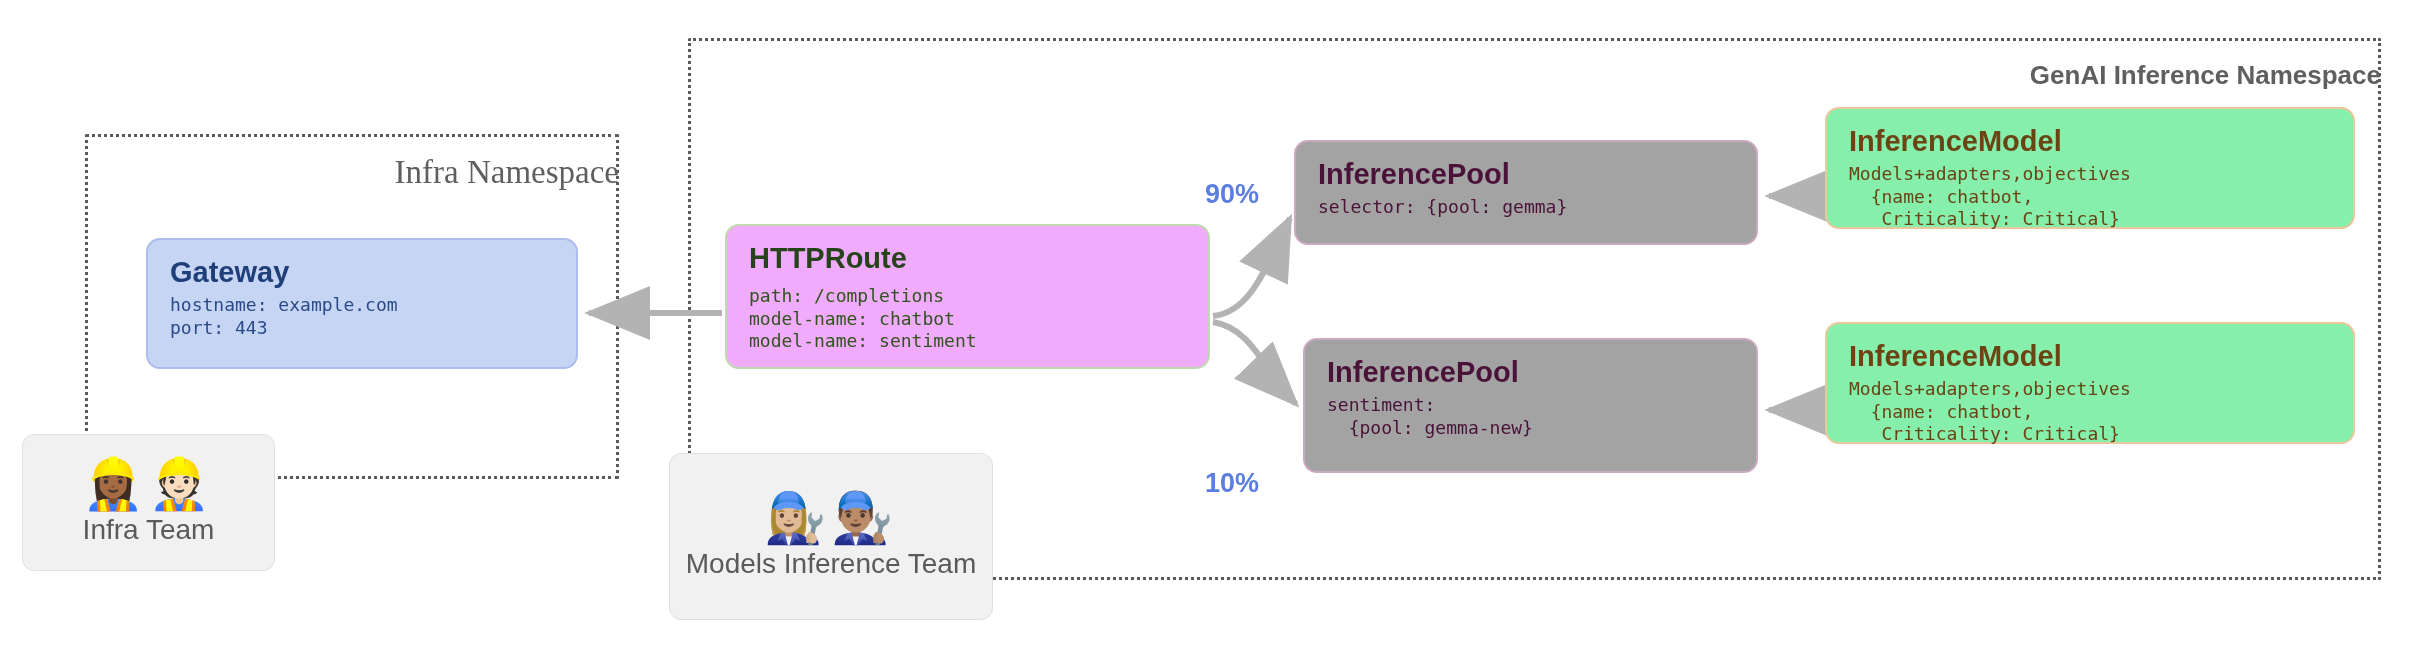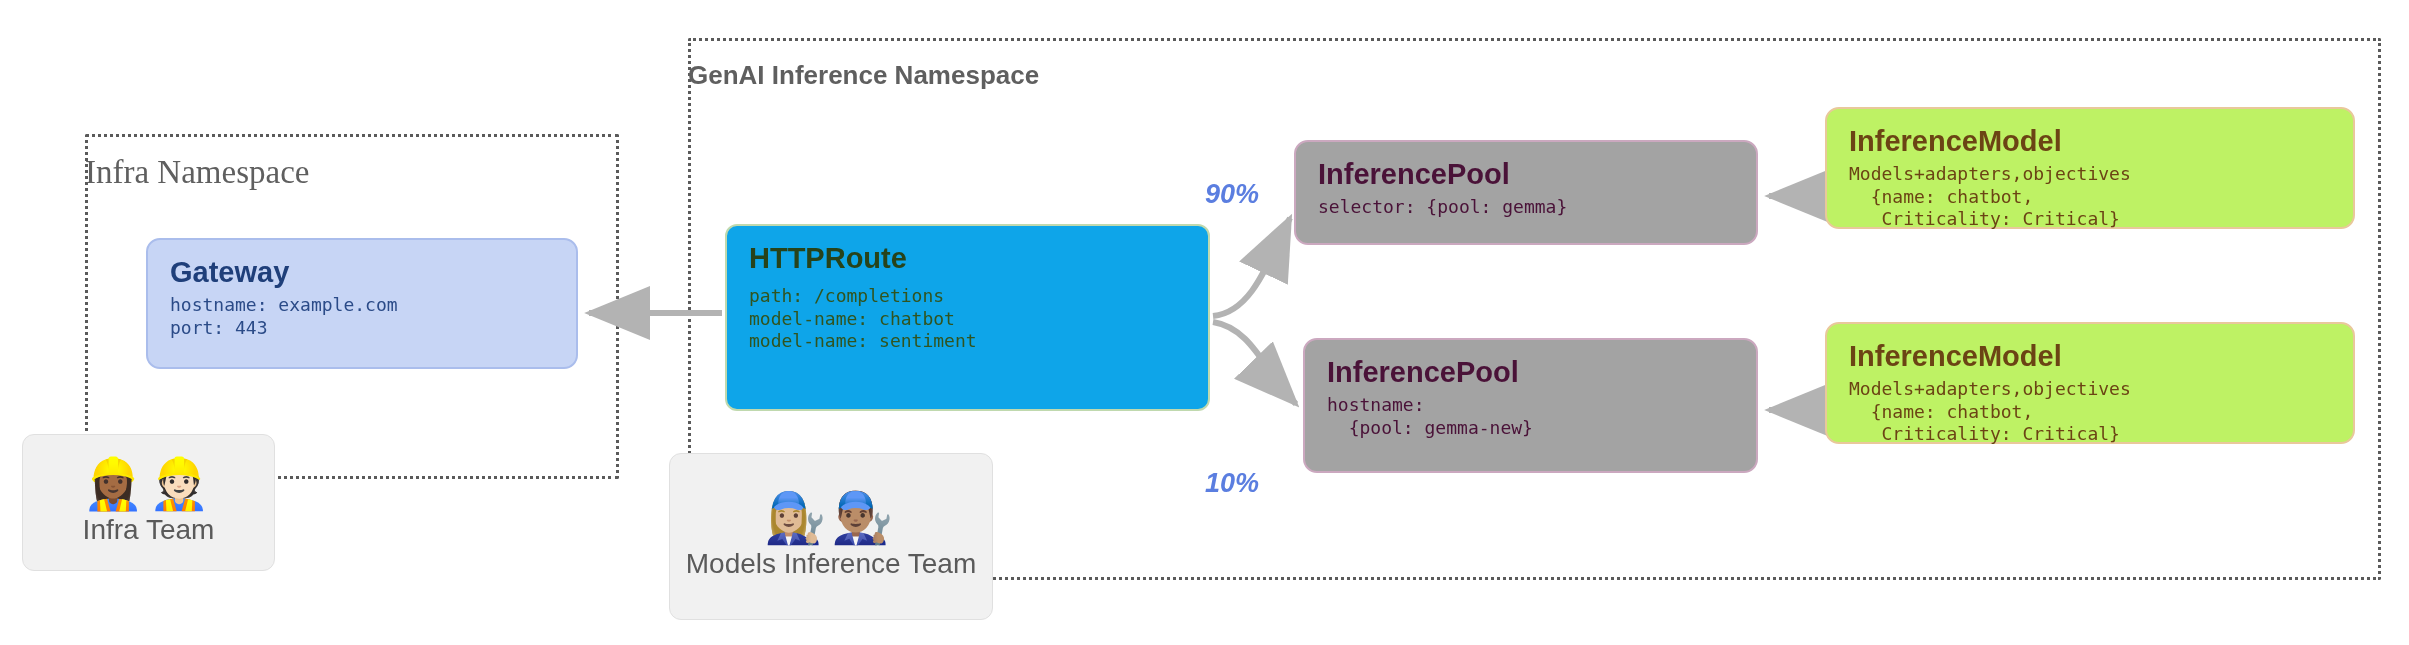--- a/index.html
+++ b/index.html
@@ -26,21 +26,21 @@
     box-sizing: border-box;
     background: transparent;
   }
   .ns-infra   { left: 85px;  top: 134px; width: 534px;  height: 345px; }
   .ns-genai   { left: 688px; top: 38px;  width: 1693px; height: 542px; }
 
   .ns-title {
     position: absolute;
     color: #5f5f5f;
     white-space: nowrap;
-    text-align: left;
+    text-align: right;
   }
   .ns-title-infra {
     left: 85px; top: 154px; width: 534px;
     font-size: 33px;
     font-weight: 400;
     font-family: Liberation Serif, serif;
   }
   .ns-title-genai {
     left: 688px; top: 60px; width: 1693px;
     font-size: 26px;
@@ -71,39 +71,38 @@
 
   .node-gateway {
     left: 146px; top: 238px; width: 432px; height: 131px;
     background: #c7d5f5;
     border-color: #aabdec;
   }
   .node-gateway .node-title { color: #1f3f7a; }
   .node-gateway .node-body  { color: #2b4b88; }
 
   .node-httproute {
-    left: 725px; top: 224px; width: 485px; height: 187px;
-    background: #0ea5e9;
+    left: 725px; top: 224px; width: 485px; height: 145px;
+    background: #f0abfc;
     border-color: #c0d9ae;
-    border-radius: 12px;
   }
   .node-httproute .node-title { color: #27431a; }
   .node-httproute .node-body  { color: #31541f; margin-top: 8px; }
 
   .node-pool {
     background: #a3a3a3;
     border-color: #cba8bf;
   }
   .node-pool .node-title { color: #4a1238; }
   .node-pool .node-body  { color: #4a1238; }
   .node-pool-1 { left: 1294px; top: 140px; width: 464px; height: 105px; }
   .node-pool-2 { left: 1303px; top: 338px; width: 455px; height: 135px; }
 
   .node-model {
-    background: #bef264;
+    background: #86efac;
     border-color: #e9c89b;
   }
   .node-model .node-title { color: #6b4414; }
   .node-model .node-body  { color: #6b4414; }
   .node-model-1 { left: 1825px; top: 107px; width: 530px; height: 122px; }
   .node-model-2 { left: 1825px; top: 322px; width: 530px; height: 122px; }
 
   
   .team-badge {
     position: absolute;
@@ -133,21 +132,20 @@
   .badge-infra { left: 22px;  top: 434px; width: 253px; height: 137px; }
   .badge-genai { left: 669px; top: 453px; width: 324px; height: 167px; }
 
   
   .edge-label {
     position: absolute;
     font-size: 27px;
     font-weight: 700;
     color: #5b7ee0;
     white-space: nowrap;
-    font-style: italic;
   }
   .label-90 { left: 1205px; top: 179px; }
   .label-10 { left: 1205px; top: 444px; margin-top: 24px; }
 
   
   #edges {
     position: absolute;
     left: 0; top: 0;
     width: 2409px;
     height: 645px;
@@ -196,21 +194,21 @@
 model-name: sentiment</div>
   </div>
 
   <div class="node node-pool node-pool-1">
     <div class="node-title">InferencePool</div>
     <div class="node-body">selector: {pool: gemma}</div>
   </div>
 
   <div class="node node-pool node-pool-2">
     <div class="node-title">InferencePool</div>
-    <div class="node-body">hostname:
+    <div class="node-body">sentiment:
   {pool: gemma-new}</div>
   </div>
 
   <div class="node node-model node-model-1">
     <div class="node-title">InferenceModel</div>
     <div class="node-body">Models+adapters,objectives
   {name: chatbot,
    Criticality: Critical}</div>
   </div>
 

